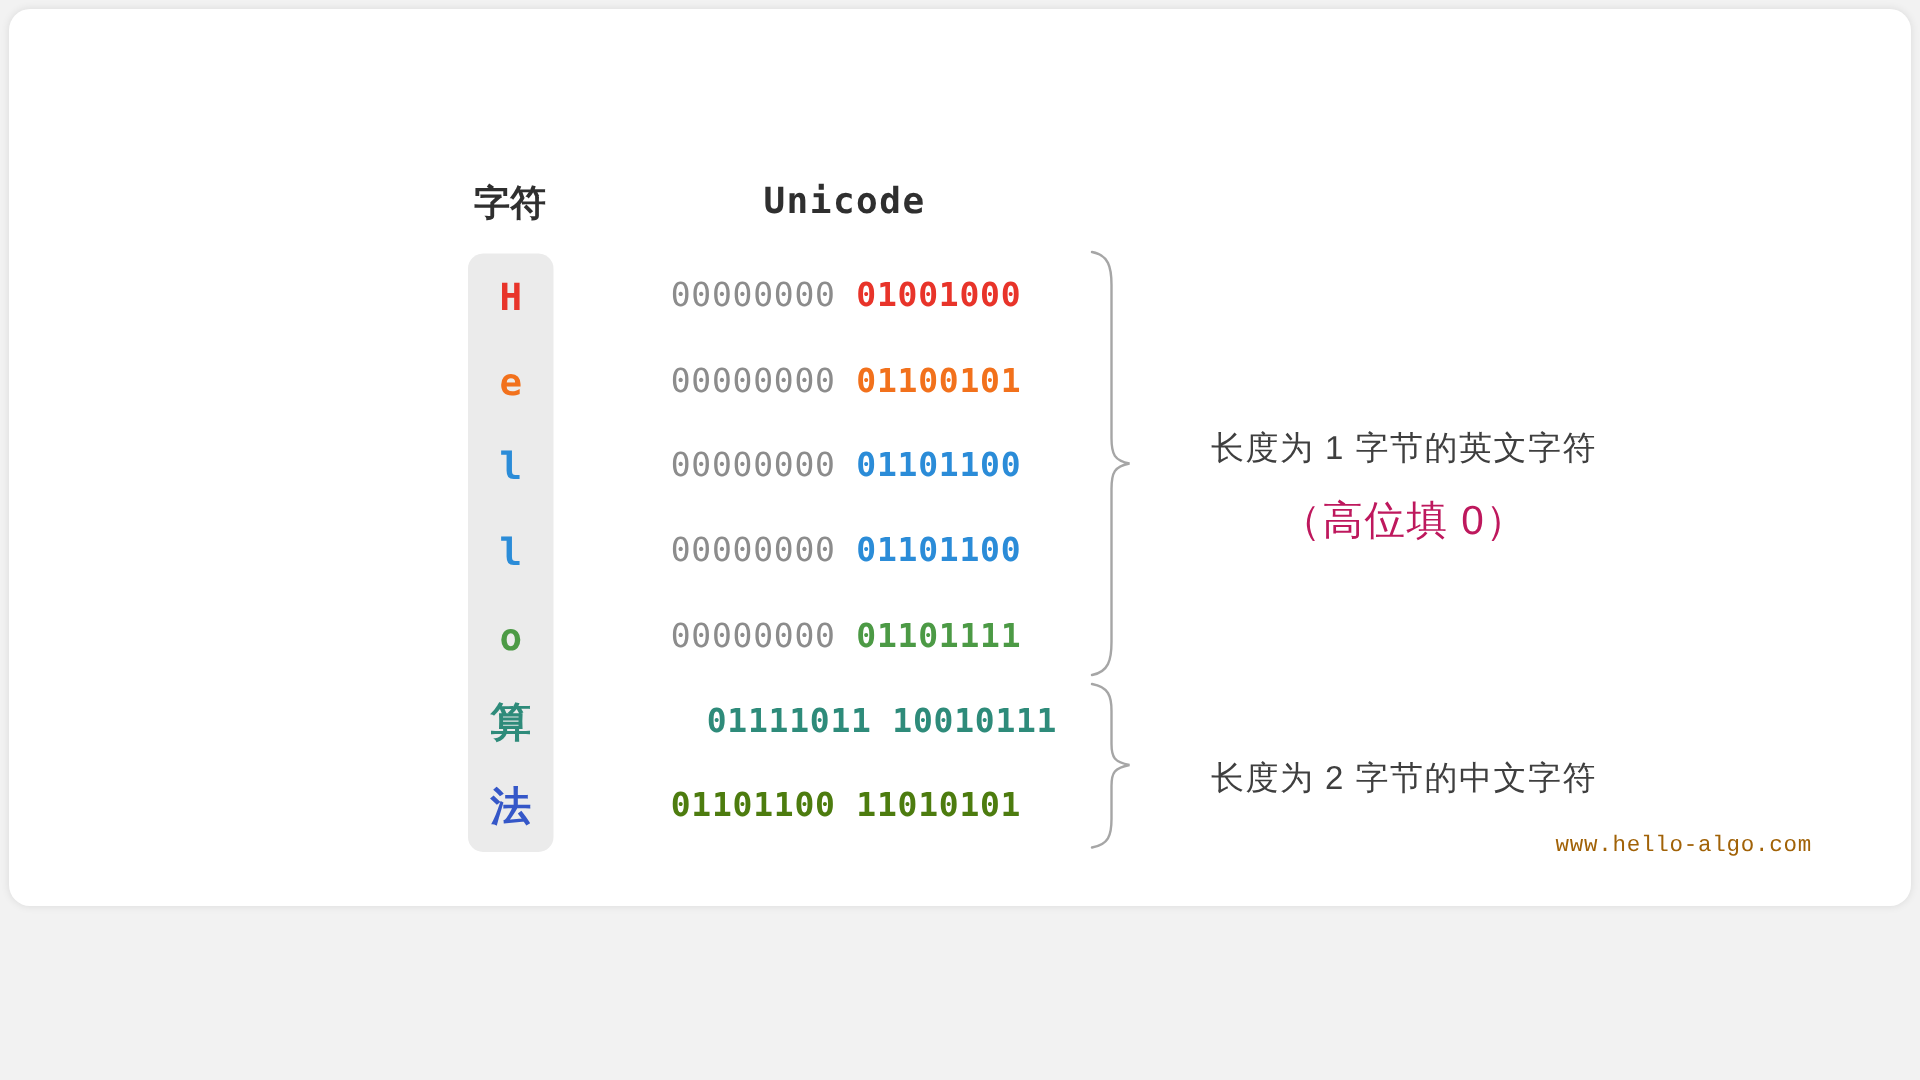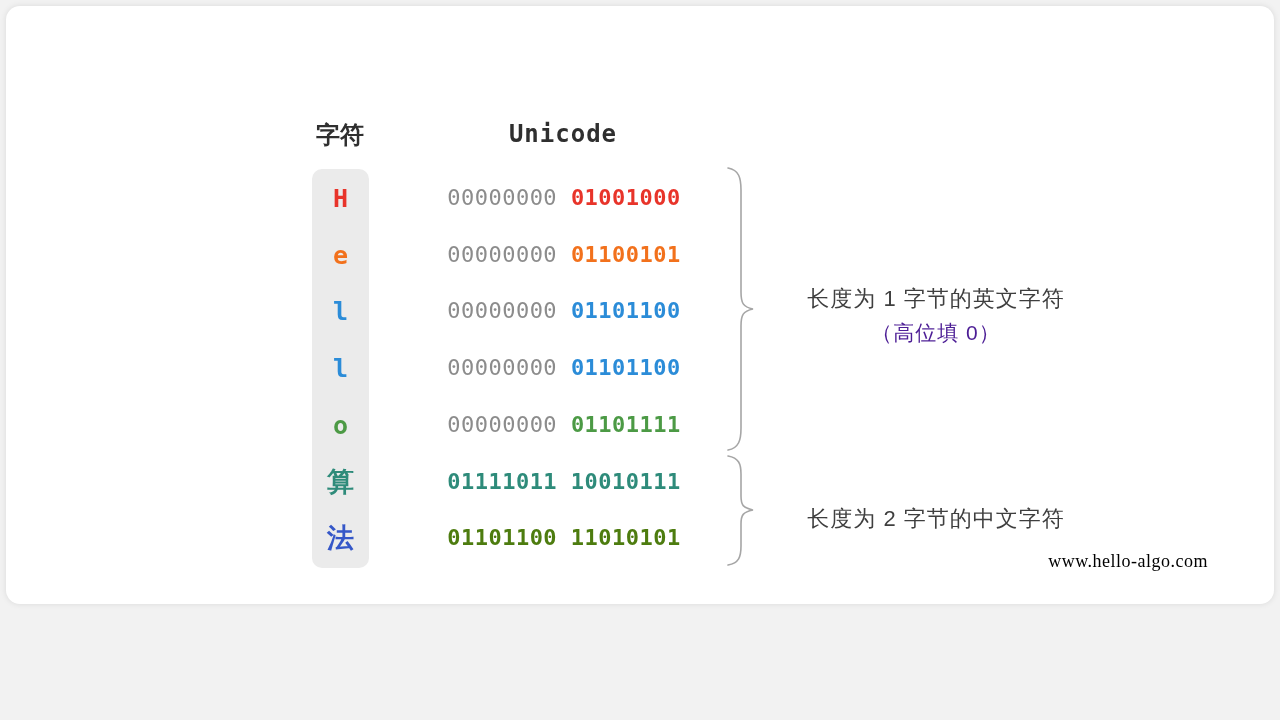--- a/index.html
+++ b/index.html
@@ -122,34 +122,34 @@
   }
   .annot .line1 {
     display: block;
     font-size: 22px;
     color: #3f3f3f;
     letter-spacing: 1px;
     margin-top: 10px;
   }
   .annot .line2 {
     display: block;
-    margin-top: 5px;
-    font-size: 21px;
-    color: #4c1d95;
+    margin-top: 15px;
+    font-size: 27px;
+    color: #be185d;
     letter-spacing: 1px;
   }
 
   
   .watermark {
     position: absolute;
     right: 66px;
     bottom: 32px;
-    font-family: Liberation Serif, serif;
-    font-size: 18px;
-    color: #000000;
+    font-family: Liberation Mono, monospace;
+    font-size: 15px;
+    color: #a16207;
     letter-spacing: 0.5px;
   }
 </style>
 </head>
 <body>
 
 <div id="canvas">
   <div class="card">
 
     <div class="col-head head-char">字符</div>
@@ -173,21 +173,21 @@
         <div class="row" style="top: 362.1px;">
           <div class="glyph latin" style="color: rgb(43, 140, 216);">l</div>
           <div class="bits" style="color: rgb(43, 140, 216);"><span class="pad">00000000 </span><span>01101100</span></div>
         </div>
         <div class="row" style="top: 418.8px;">
           <div class="glyph latin" style="color: rgb(76, 154, 69);">o</div>
           <div class="bits" style="color: rgb(76, 154, 69);"><span class="pad">00000000 </span><span>01101111</span></div>
         </div>
         <div class="row" style="top: 475.5px;">
           <div class="glyph han" style="color: rgb(46, 139, 122);">算</div>
-          <div class="bits" style="color: rgb(46, 139, 122);"><span class="pad"></span><span>01111011 10010111</span></div>
+          <div class="bits" style="color: rgb(46, 139, 122); margin-left: 24px;"><span class="pad"></span><span>01111011 10010111</span></div>
         </div>
         <div class="row" style="top: 532.2px;">
           <div class="glyph han" style="color: rgb(53, 87, 200);">法</div>
           <div class="bits" style="color: #4d7c0f;"><span class="pad"></span><span>01101100 11010101</span></div>
         </div>
       </div>
 
     <svg class="brace" style="left:716px; top:158px;" width="36" height="290" viewBox="0 0 36 290">
       <path d="M6 4 C 17 6, 19 14, 19 26 L 19 128 C 19 139, 21 143, 31 145
                C 21 147, 19 151, 19 162 L 19 264 C 19 276, 17 284, 6 286" fill="none" stroke="#a6a6a6" stroke-width="1.6" stroke-linecap="round"></path>

